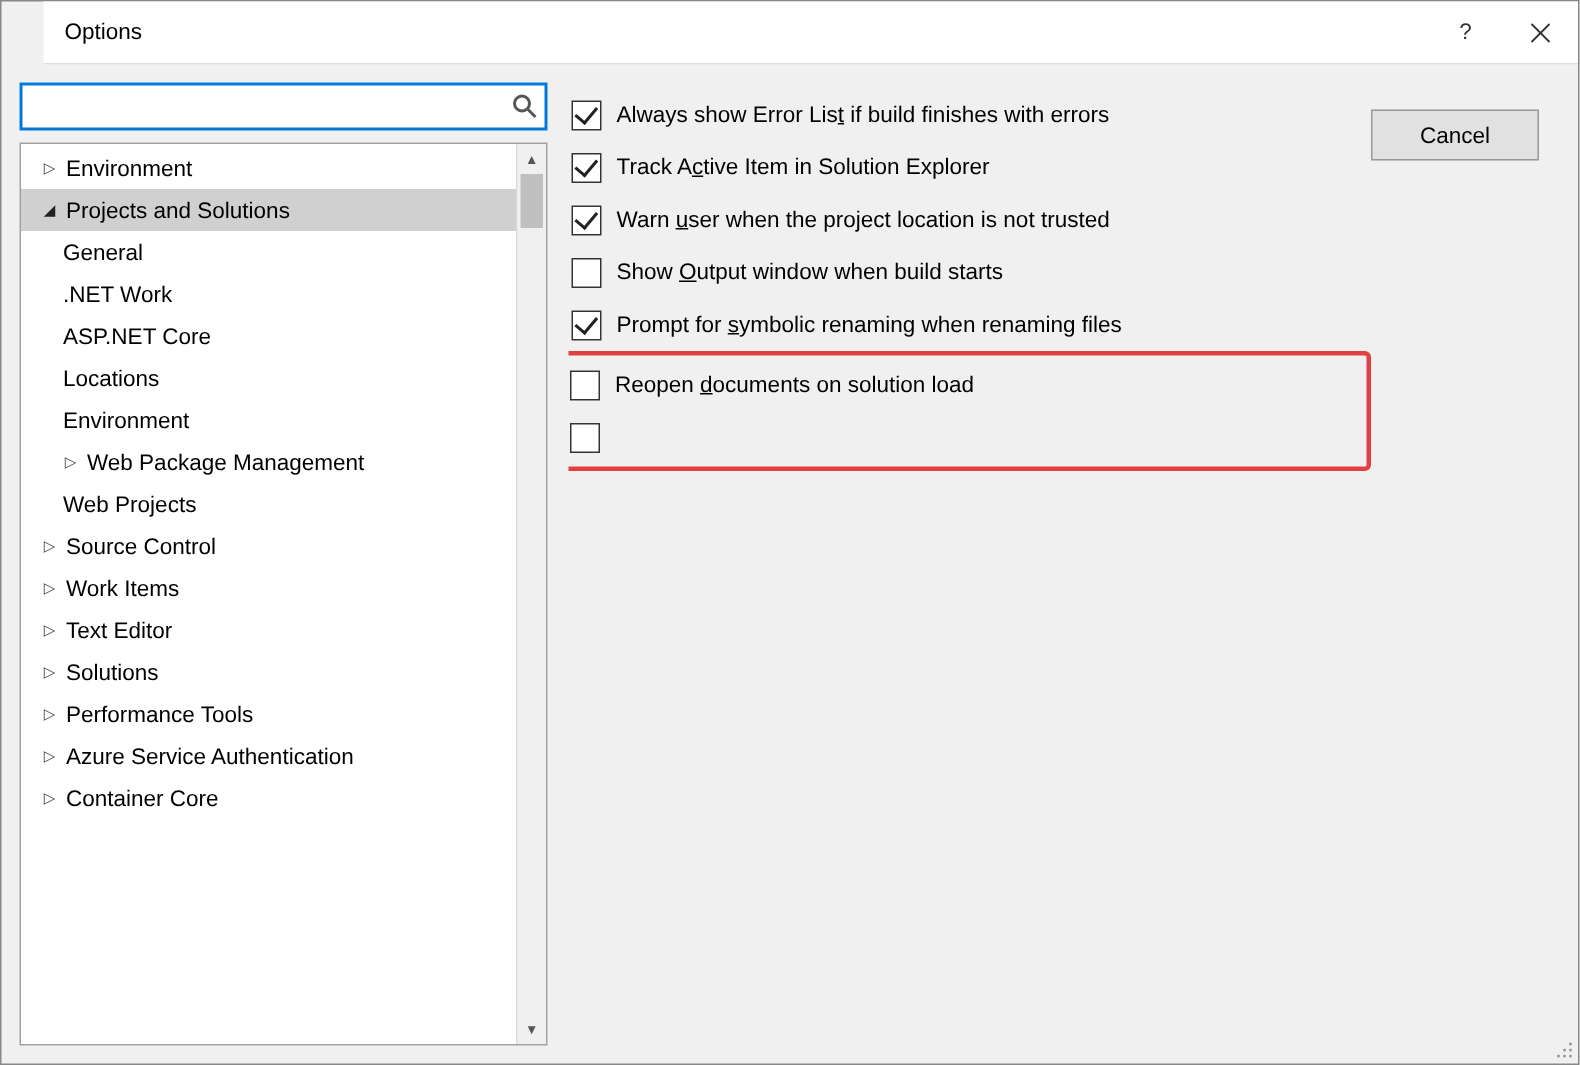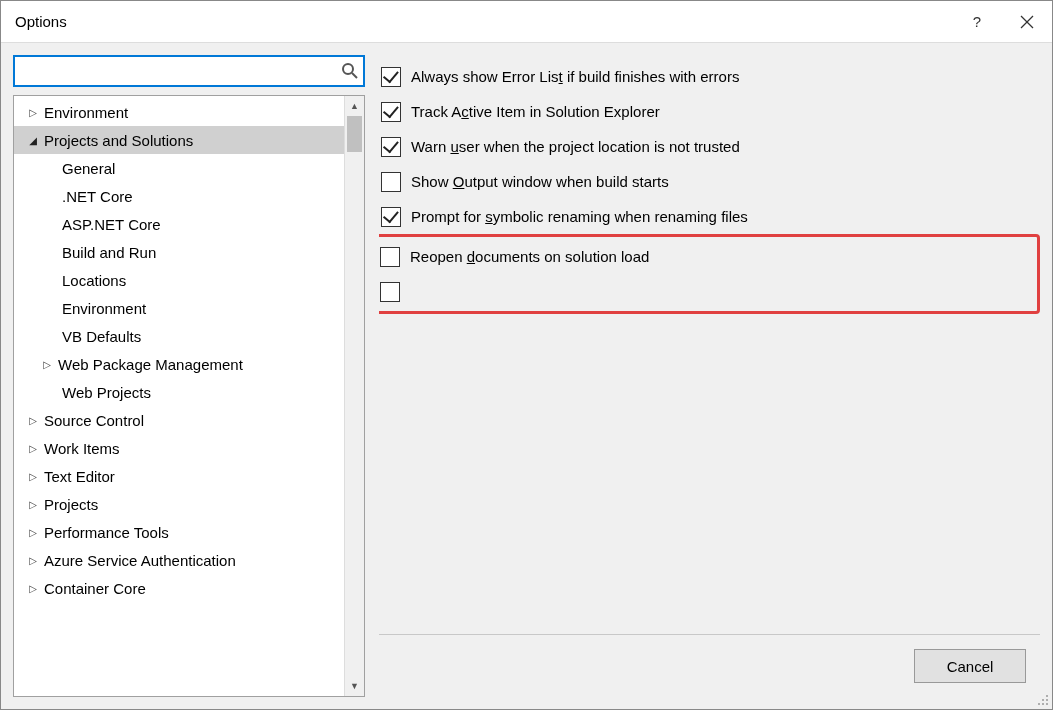--- a/index.html
+++ b/index.html
@@ -19,20 +19,21 @@
     display: flex;
     flex-direction: column;
   }
   .titlebar {
     height: 42px;
     background: #fff;
     display: flex;
     align-items: center;
     padding-left: 14px;
     border-bottom: 1px solid #ddd;
+    margin-left: 28px;
   }
   .titlebar-title {
     flex: 1;
     font-size: 15px;
   }
   .titlebar-btn {
     width: 50px;
     height: 42px;
     display: flex;
     align-items: center;
@@ -133,26 +134,25 @@
   .tree-item .arrow {
     width: 14px;
     display: inline-flex;
     justify-content: center;
     margin-right: 4px;
     font-size: 10px;
     color: #444;
   }
   .tree-item .arrow.open { color: #222; }
   .tree-item.level1 { padding-left: 12px; }
-  .tree-item.level2 { padding-left: 48px; }
+  .tree-item.level2 { padding-left: 28px; }
   .tree-item.level2.with-arrow { padding-left: 26px; }
   .right-panel {
     flex: 1;
     display: flex;
-    flex-direction: column;
     padding-top: 4px;
     overflow: hidden;
   }
   .options-list {
     flex: 1;
   }
   .opt-row {
     display: flex;
     align-items: center;
     height: 35px;
@@ -255,37 +255,31 @@
               <span>Environment</span>
             </div>
             <div class="tree-item level1 selected">
               <span class="arrow open">◢</span>
               <span>Projects and Solutions</span>
             </div>
             <div class="tree-item level2">
               <span>General</span>
             </div>
             <div class="tree-item level2">
-              <span>.NET Core</span>
+              <span>.NET Work</span>
             </div>
             <div class="tree-item level2">
               <span>ASP.NET Core</span>
             </div>
             <div class="tree-item level2">
-              <span>Build and Run</span>
-            </div>
-            <div class="tree-item level2">
               <span>Locations</span>
             </div>
             <div class="tree-item level2">
               <span>Environment</span>
             </div>
-            <div class="tree-item level2">
-              <span>VB Defaults</span>
-            </div>
             <div class="tree-item level2 with-arrow">
               <span class="arrow">▷</span>
               <span>Web Package Management</span>
             </div>
             <div class="tree-item level2">
               <span>Web Projects</span>
             </div>
             <div class="tree-item level1">
               <span class="arrow">▷</span>
               <span>Source Control</span>
@@ -293,21 +287,21 @@
             <div class="tree-item level1">
               <span class="arrow">▷</span>
               <span>Work Items</span>
             </div>
             <div class="tree-item level1">
               <span class="arrow">▷</span>
               <span>Text Editor</span>
             </div>
             <div class="tree-item level1">
               <span class="arrow">▷</span>
-              <span>Projects</span>
+              <span>Solutions</span>
             </div>
             <div class="tree-item level1">
               <span class="arrow">▷</span>
               <span>Performance Tools</span>
             </div>
             <div class="tree-item level1">
               <span class="arrow">▷</span>
               <span>Azure Service Authentication</span>
             </div>
             <div class="tree-item level1">

